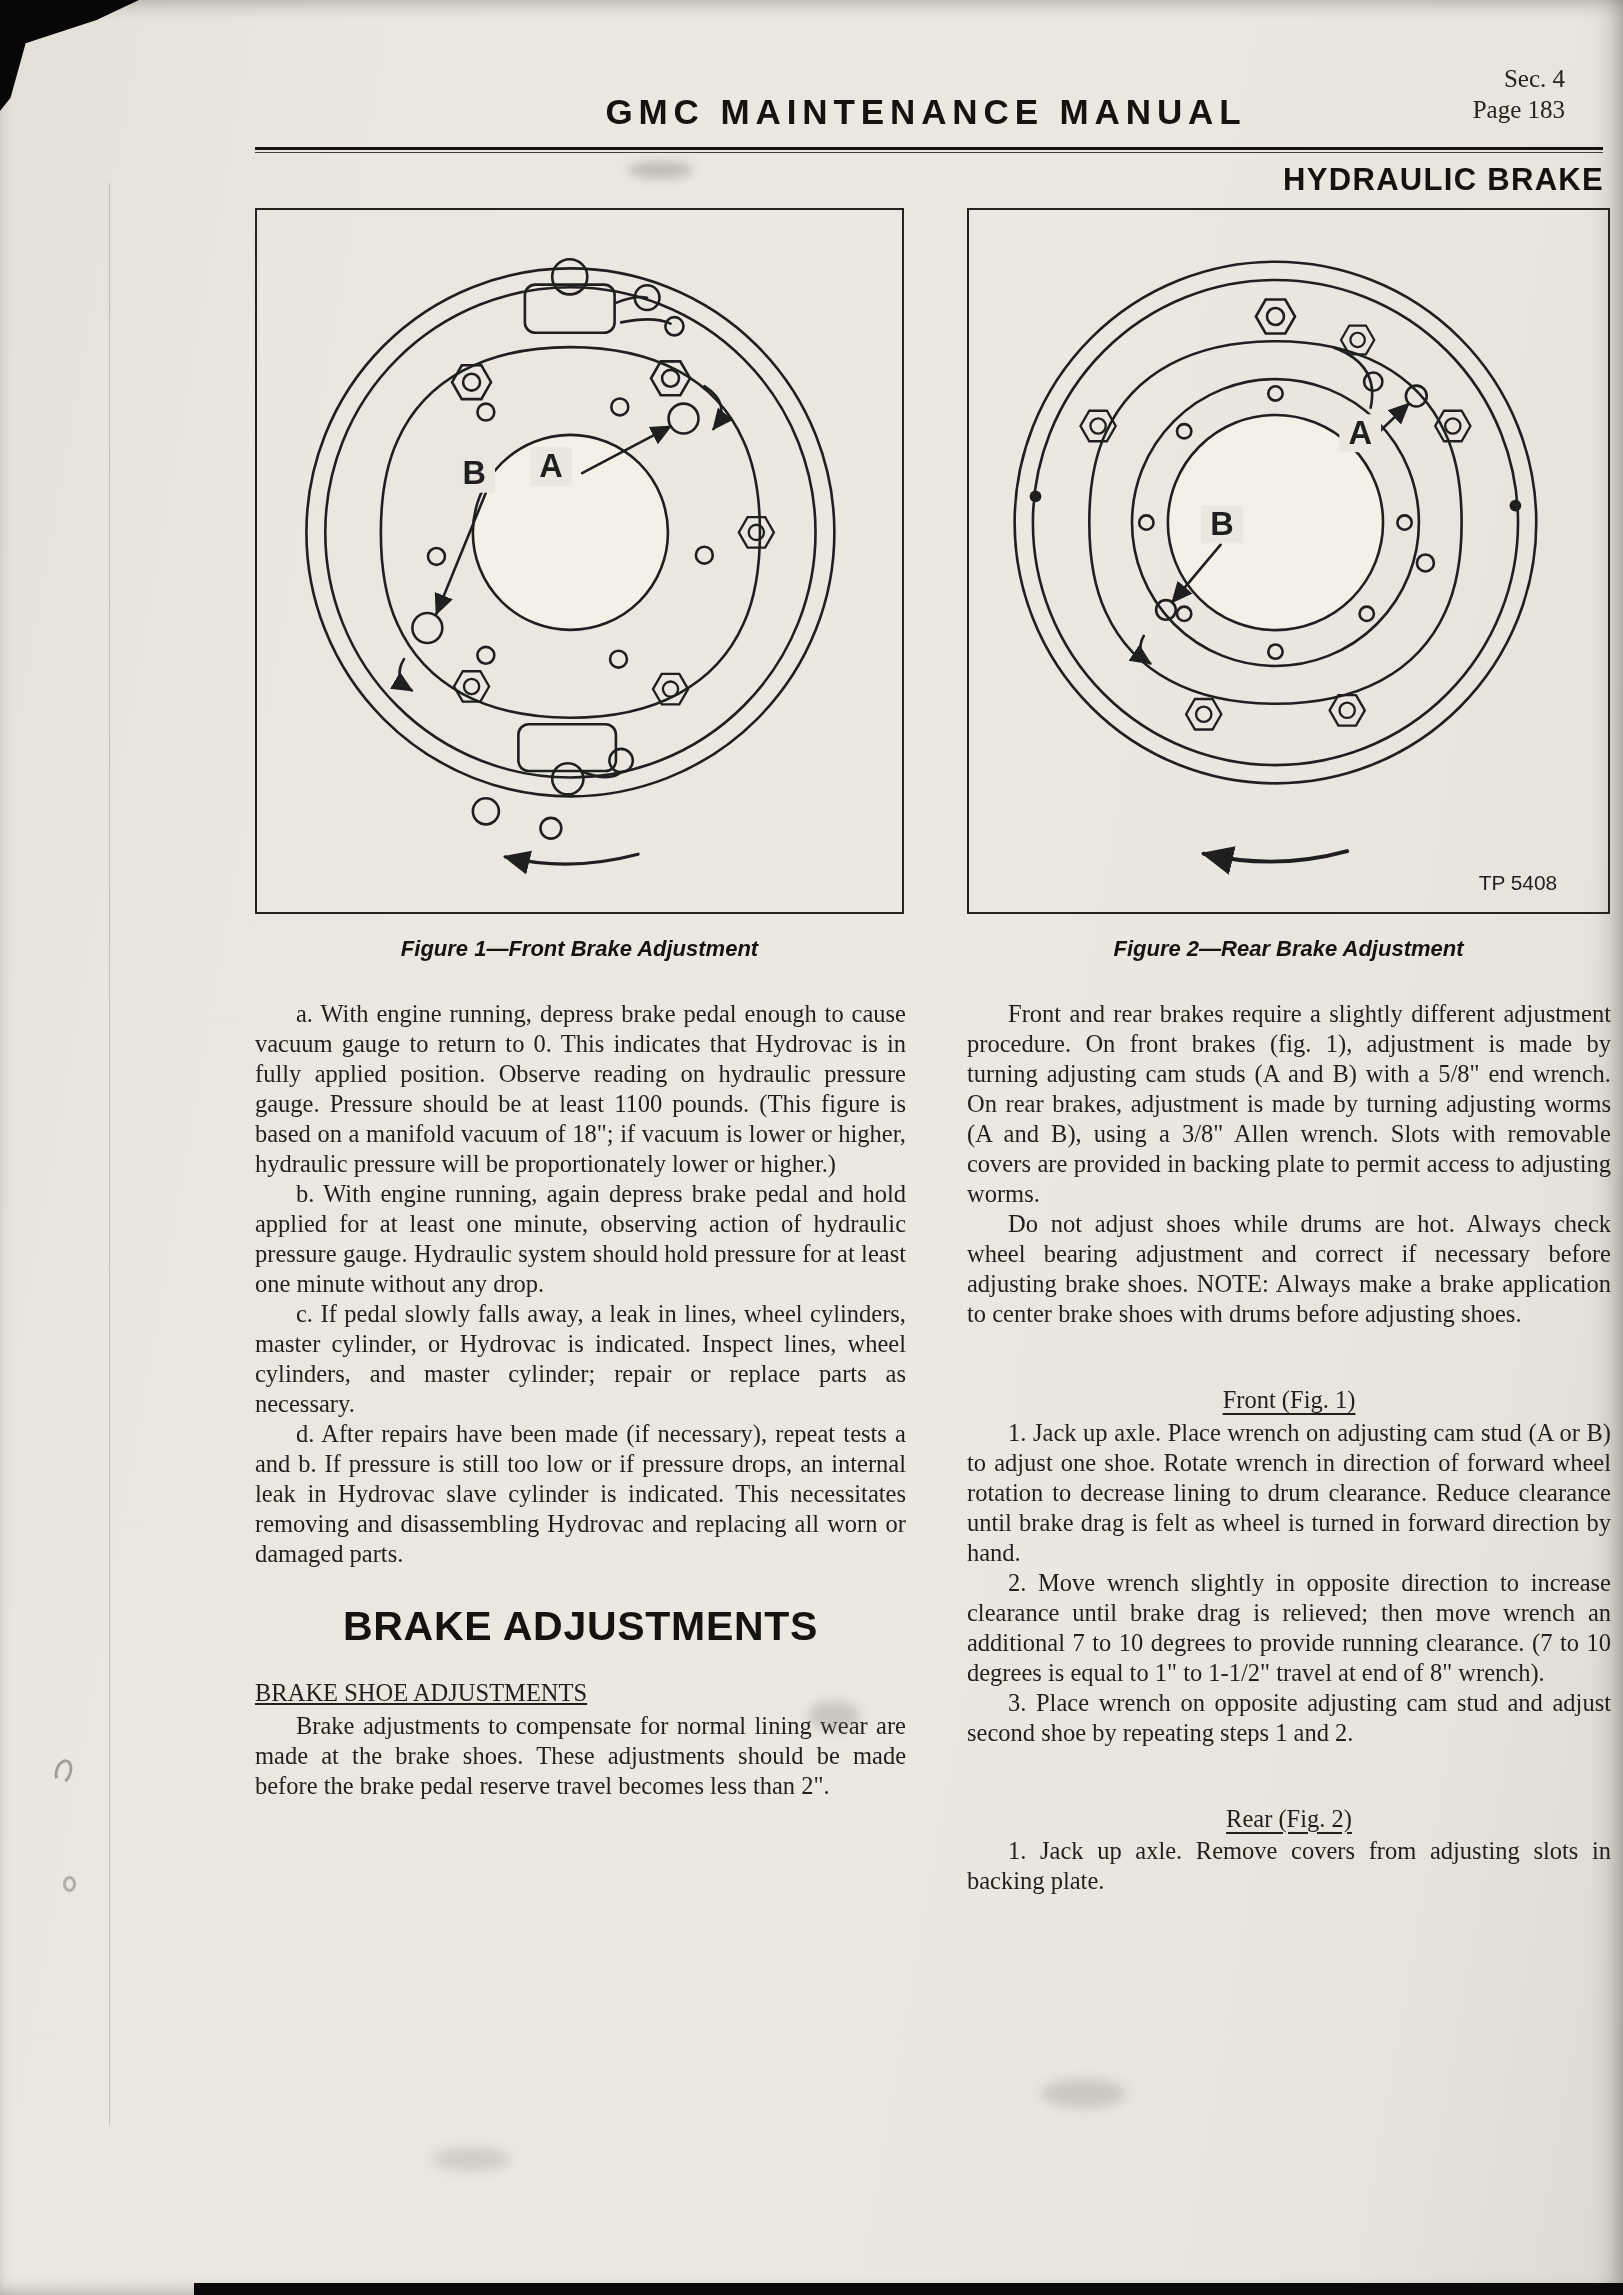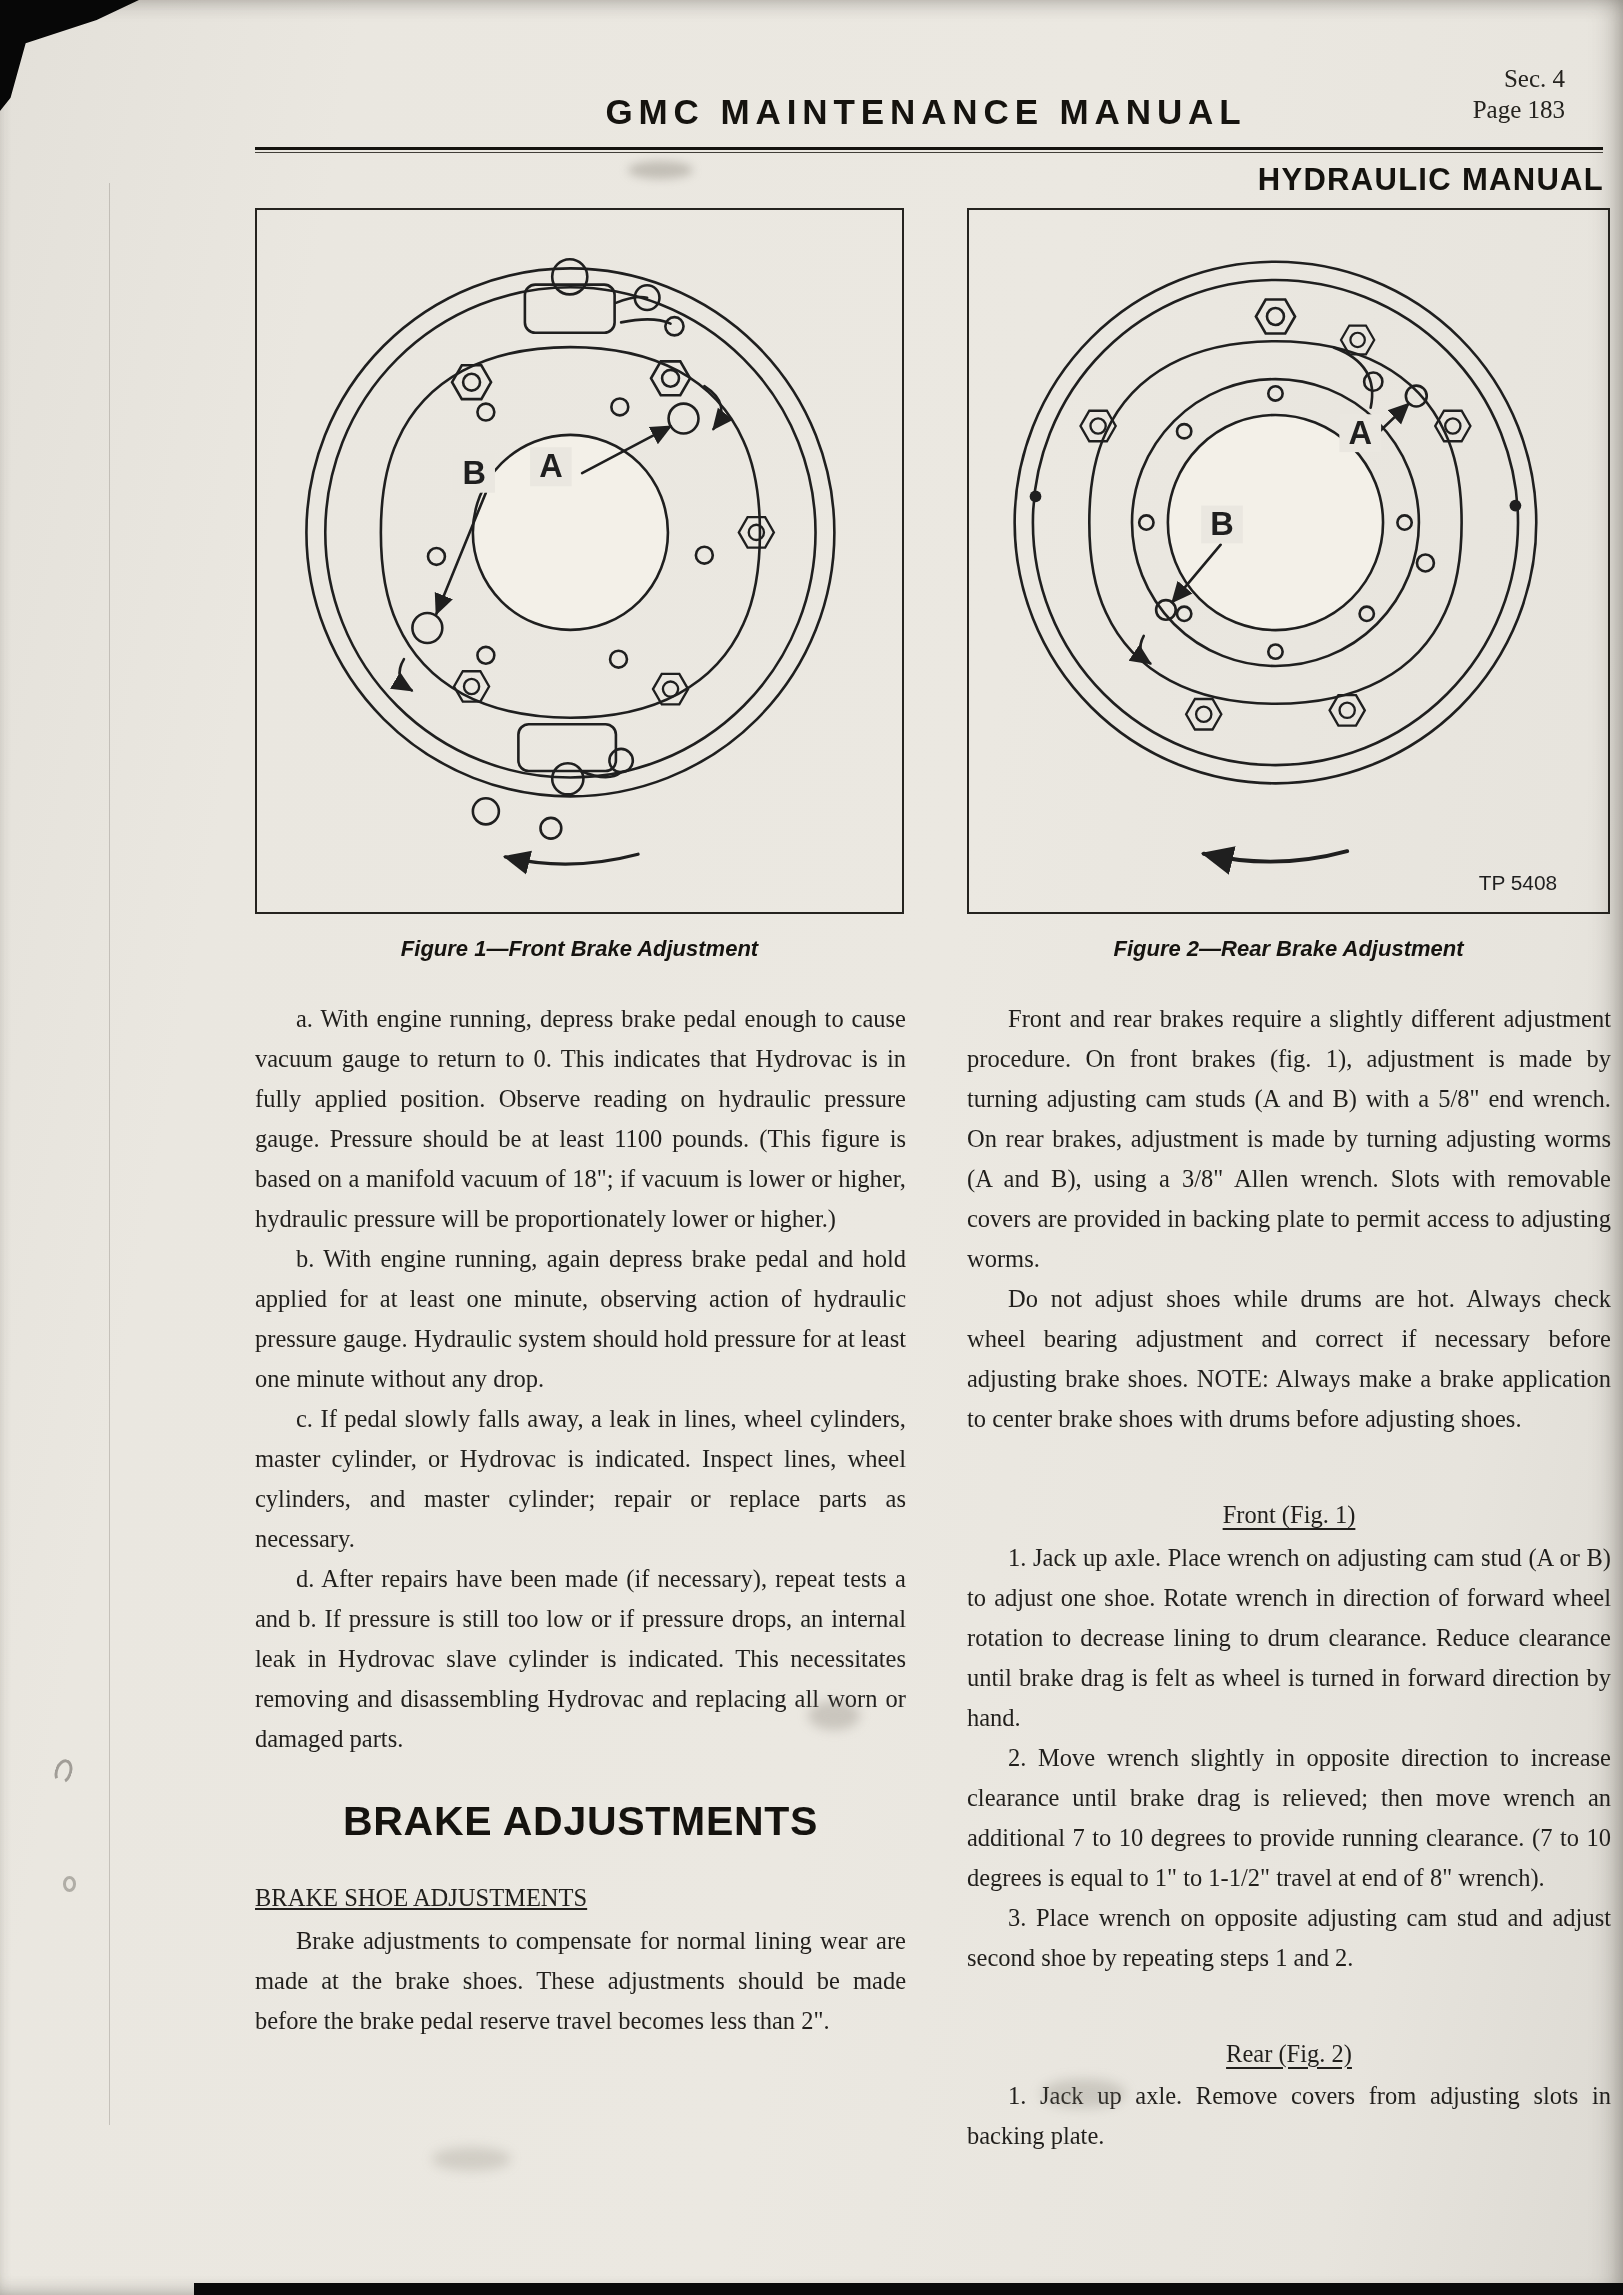--- a/index.html
+++ b/index.html
@@ -66,21 +66,21 @@
     position: absolute; margin: 0; text-align: center;
     font-family: "Liberation Sans", sans-serif;
     font-style: italic; font-weight: bold; font-size: 22px; color: #15130f;
   }
   #cap1 { left: 255px;  width: 649px; top: 936px; }
   #cap2 { left: 967px; width: 643px; top: 936px; }
 
   
   .column {
     position: absolute; top: 999px;
-    font-size: 24.5px; line-height: 40px; text-align: justify; color: #211f1c;
+    font-size: 24.5px; line-height: 30px; text-align: justify; color: #211f1c;
   }
   #col-left  { left: 255px;  width: 651px; }
   #col-right { left: 967px; width: 644px; }
   .column p { margin: 0; text-indent: 41px; }
   h3.adj-heading {
     font-family: "Liberation Sans", sans-serif;
     font-size: 41px; font-weight: bold; text-align: center;
     letter-spacing: 0.7px; margin: 42px 0 37px; color: #15130f;
   }
   .subhead { text-indent: 0 !important; margin-bottom: 2.6px !important; text-decoration: underline; }
@@ -111,21 +111,21 @@
 <body>
 
 <div class="paper">
 
   <div class="sec-block">
     <div>Sec. 4</div>
     <div>Page 183</div>
   </div>
   <h1 class="manual-title">GMC MAINTENANCE MANUAL</h1>
   <div class="header-rule"></div>
-  <h2 class="section-title">HYDRAULIC MANUAL</h2>
+  <h2 class="section-title">HYDRAULIC BRAKE</h2>
 
   <div class="figure-box" id="fig1">
     <svg class="fig-svg" viewBox="0 0 992 1074">
       <defs>
         <marker id="ah1" viewBox="0 0 12 12" refX="10" refY="6" markerWidth="9" markerHeight="9" orient="auto-start-reverse">
           <path d="M0,1 L11,6 L0,11 Z" fill="#1f1f1f"></path>
         </marker>
         <g id="hex1">
           <polygon points="30,0 15,26 -15,26 -30,0 -15,-26 15,-26"></polygon>
           <circle r="13"></circle>

